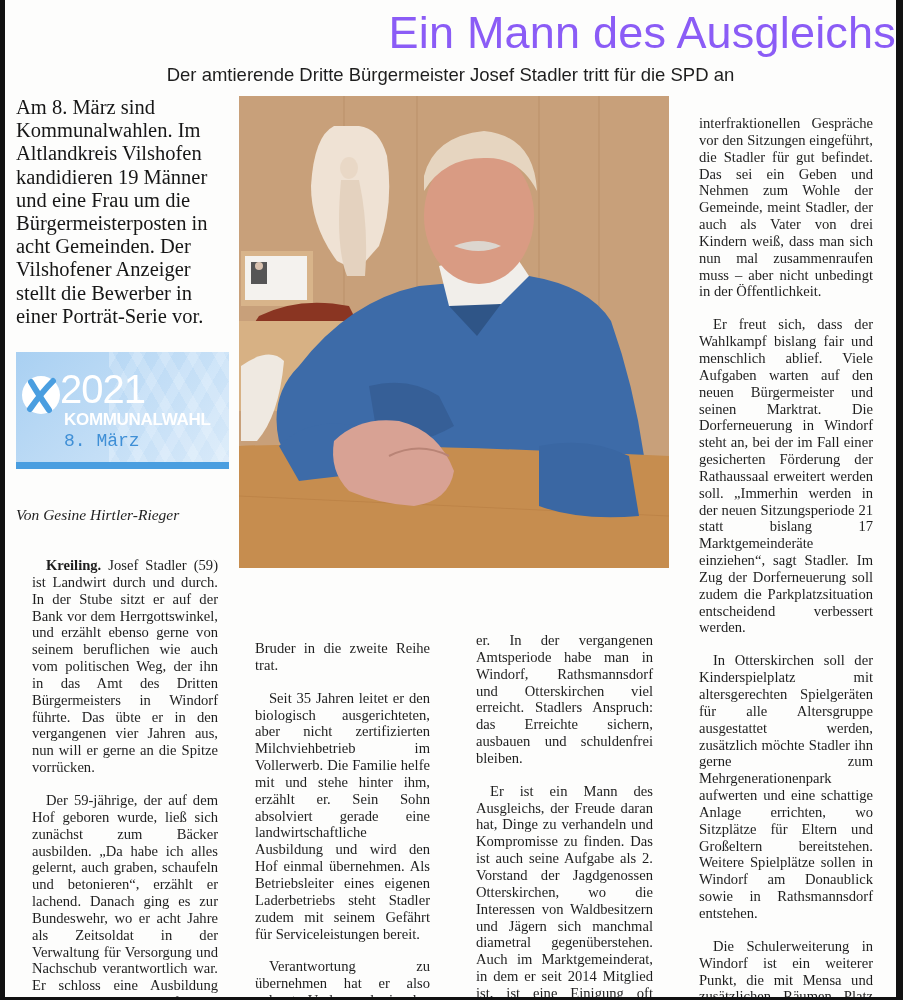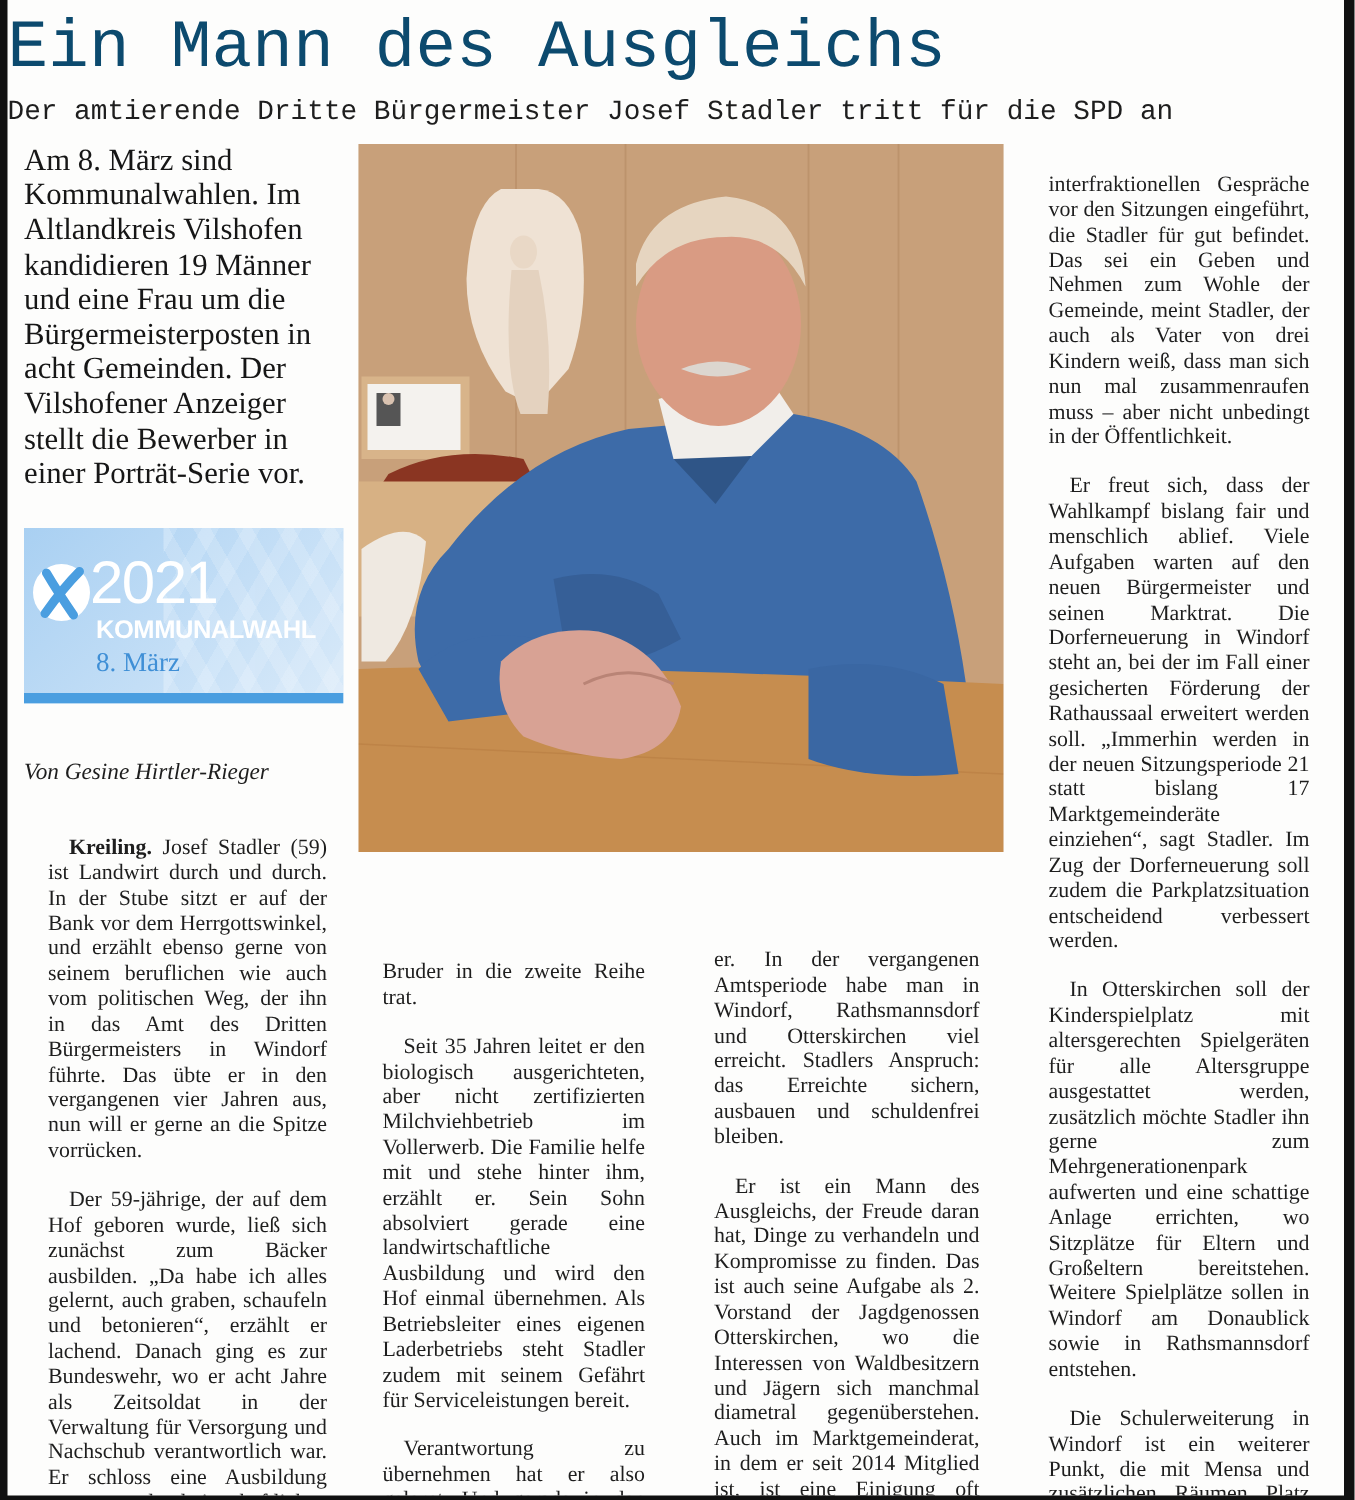--- a/index.html
+++ b/index.html
@@ -10,30 +10,30 @@
   }
   .page {
     position: absolute; left: 5px; top: 0; width: 891px; height: 997px;
     background: #fdfdfc;
     color: #1e1e1e;
     font-family: "DejaVu Serif", serif;
     overflow: hidden;
   }
   .headline {
     position: absolute; left: 0; right: 0; top: 4px;
-    text-align: left;
-    font-family: Liberation Mono, monospace;
+    text-align: right;
+    font-family: Liberation Sans, sans-serif;
     font-size: 45px; line-height: 58px;
-    color: #0c4a6e;
+    color: #8b5cf6;
     letter-spacing: 0.2px;
   }
   .subline {
     position: absolute; left: 0; right: 0; top: 63px;
-    text-align: left;
-    font-family: Liberation Mono, monospace;
+    text-align: center;
+    font-family: Liberation Sans, sans-serif;
     font-size: 18.5px; line-height: 24px;
     color: #1e1e1e;
   }
   .col {
     position: absolute;
     font-family: "Liberation Serif", serif;
     font-size: 14.6px;
     line-height: 16.85px;
     text-align: justify;
     hyphens: manual;
@@ -68,21 +68,21 @@
     font-family: "Liberation Sans", sans-serif;
     font-size: 40px; line-height: 46px; color: #ffffff; letter-spacing: -1px;
   }
   .logo .kw {
     position: absolute; left: 48px; top: 58px;
     font-family: "Liberation Sans", sans-serif; font-weight: bold;
     font-size: 17px; line-height: 20px; color: #ffffff; letter-spacing: -0.3px;
   }
   .logo .date {
     position: absolute; left: 48px; top: 78px;
-    font-family: Liberation Serif, serif;
+    font-family: Liberation Mono, monospace;
     font-size: 18px; line-height: 22px; color: #3f8fd6;
   }
   .logo .bar {
     position: absolute; left: 0; right: 0; bottom: 0; height: 7px; background: #4a9ee0;
   }
   .byline {
     position: absolute; left: 11px; top: 505px; width: 218px;
     font-family: "Liberation Serif", serif; font-style: italic;
     font-size: 15.5px; line-height: 20px; color: #1e1e1e;
   }

